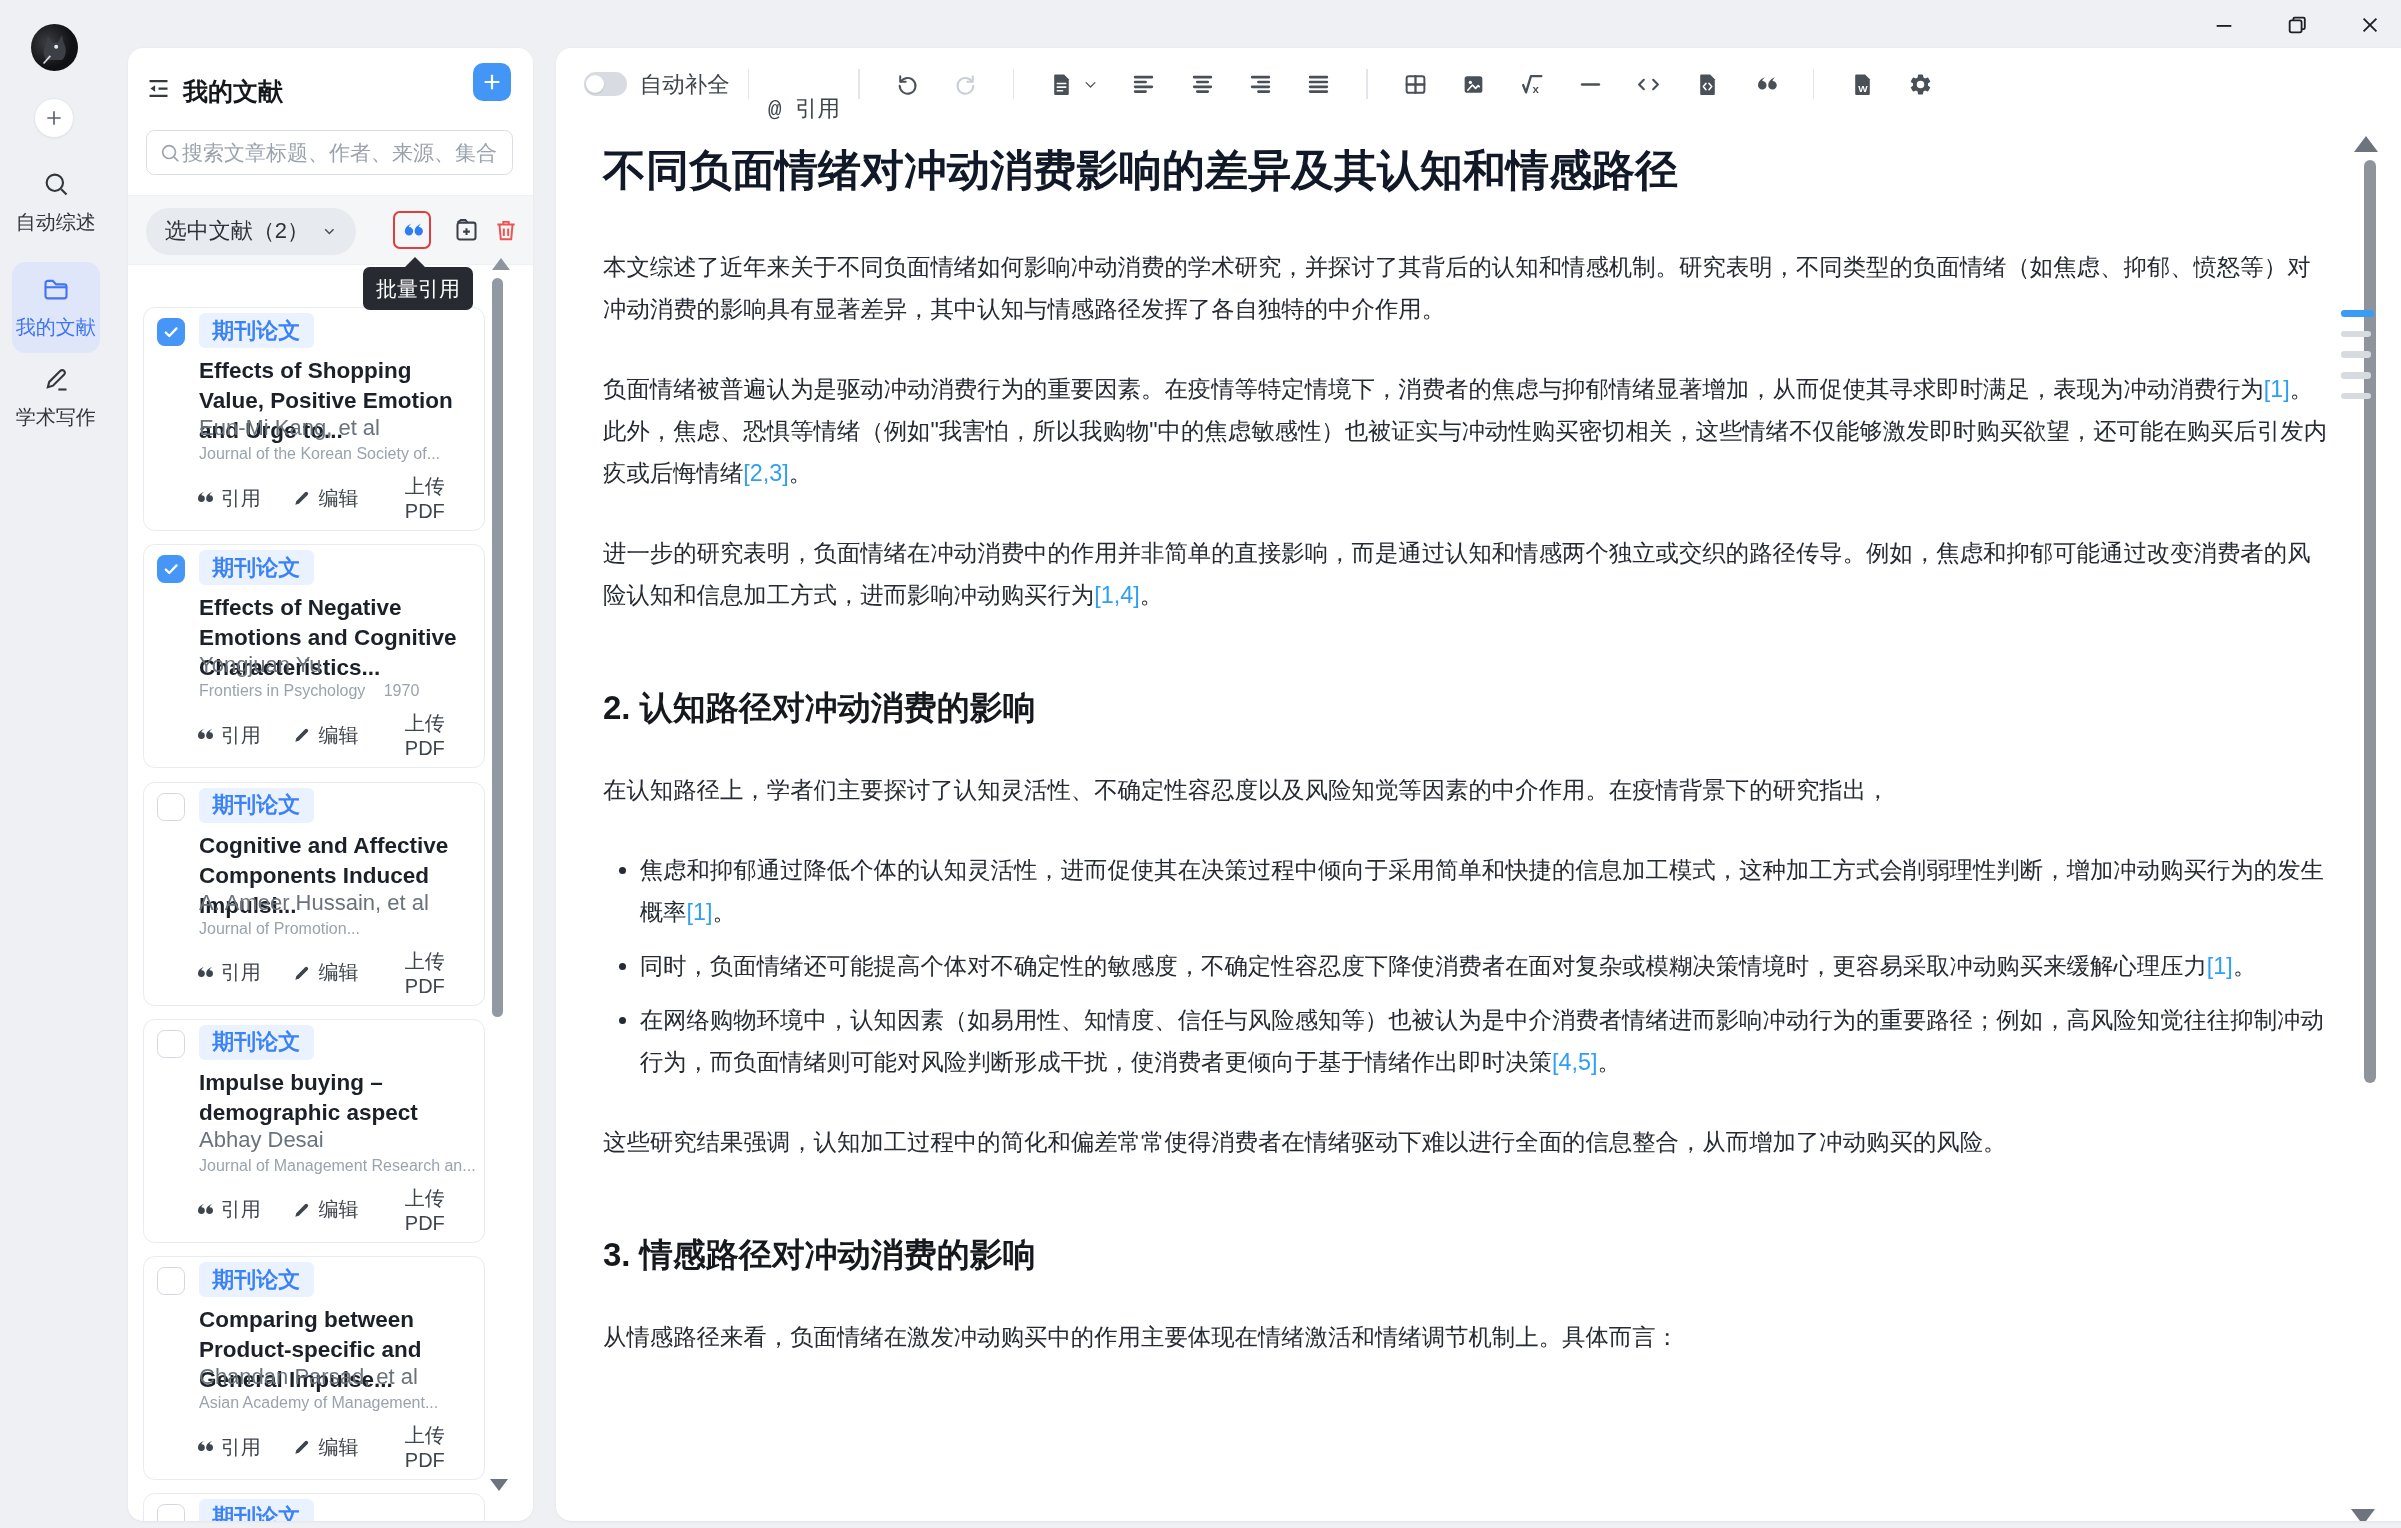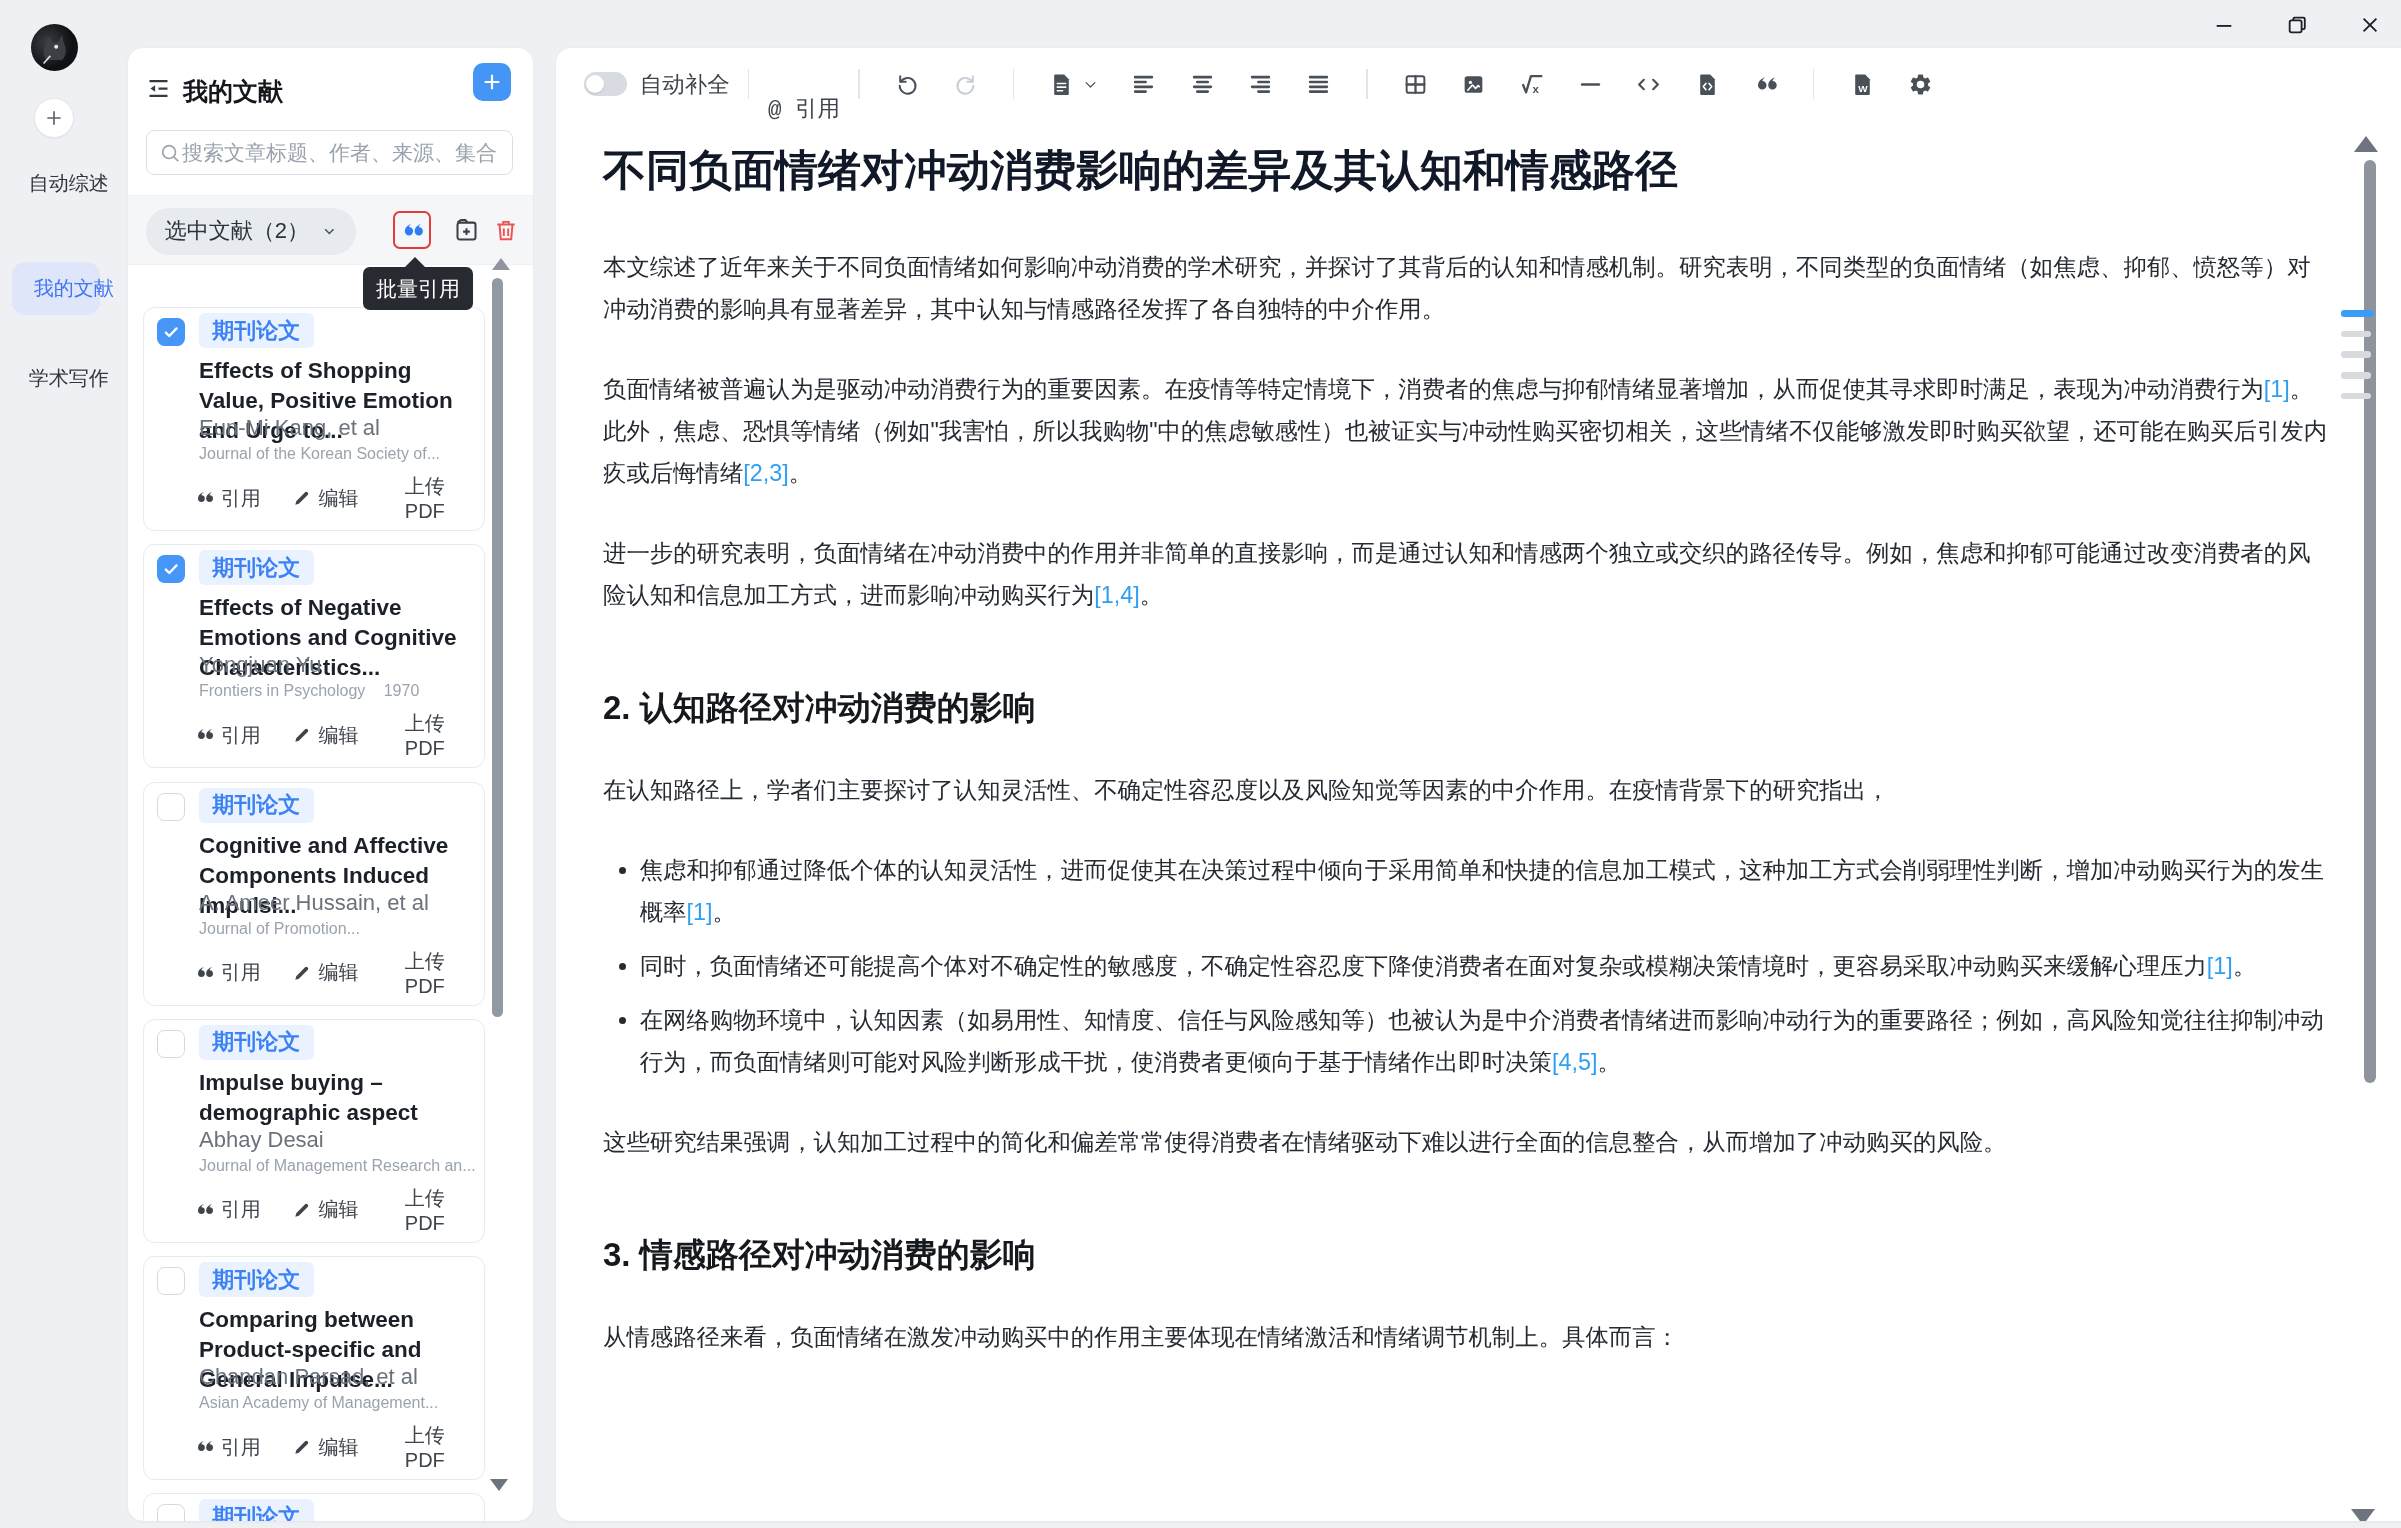--- a/index.html
+++ b/index.html
@@ -19,21 +19,21 @@
 
   
   .rail { position:absolute; left:0; top:0; width:128px; height:100%; }
   .avatar { position:absolute; left:31px; top:24px; width:47px; height:47px; border-radius:50%;
     background:radial-gradient(circle at 35% 40%, #3a3d42 0%, #101114 60%); overflow:hidden; }
   .avatar svg { width:100%; height:100%; }
   .rail-plus { position:absolute; left:34px; top:98px; width:40px; height:40px; border-radius:50%;
     background:#fff; border:0.8px solid #e4e7ec; box-shadow:0 0.8px 1.7px rgba(0,0,0,.05);
     display:flex; align-items:center; justify-content:center; color:#5b626c; cursor:pointer; }
   .rail-plus svg { width:20px; height:20px; }
-  .rail-item { position:absolute; left:6.7px; width:98px; display:flex; flex-direction:row; gap:22px; cursor:pointer; }
+  .rail-item { position:absolute; left:6.7px; width:98px; display:flex; flex-direction:column; align-items:center; gap:11px; cursor:pointer; }
   .rail-item .lbl { font-size:20px; color:#32363d; white-space:nowrap; }
   .rail-item svg { width:28px; height:28px; }
   .rail-item.active { background:#e0e6fa; border-radius:13.3px; padding:13.3px 0 11.7px; }
   .rail-item.active .lbl { color:#3f74f2; }
   #rail-auto { top:170px; color:#32363d; }
   #rail-lib  { top:262px; left:11.7px; width:88px; color:#3f74f2; }
   #rail-writing { top:365px; color:#32363d; }
 
   
   .panel { position:absolute; top:48px; height:1473px; background:#fff; border-radius:15px; box-shadow:0 0.8px 2.5px rgba(15,23,42,.05); }

